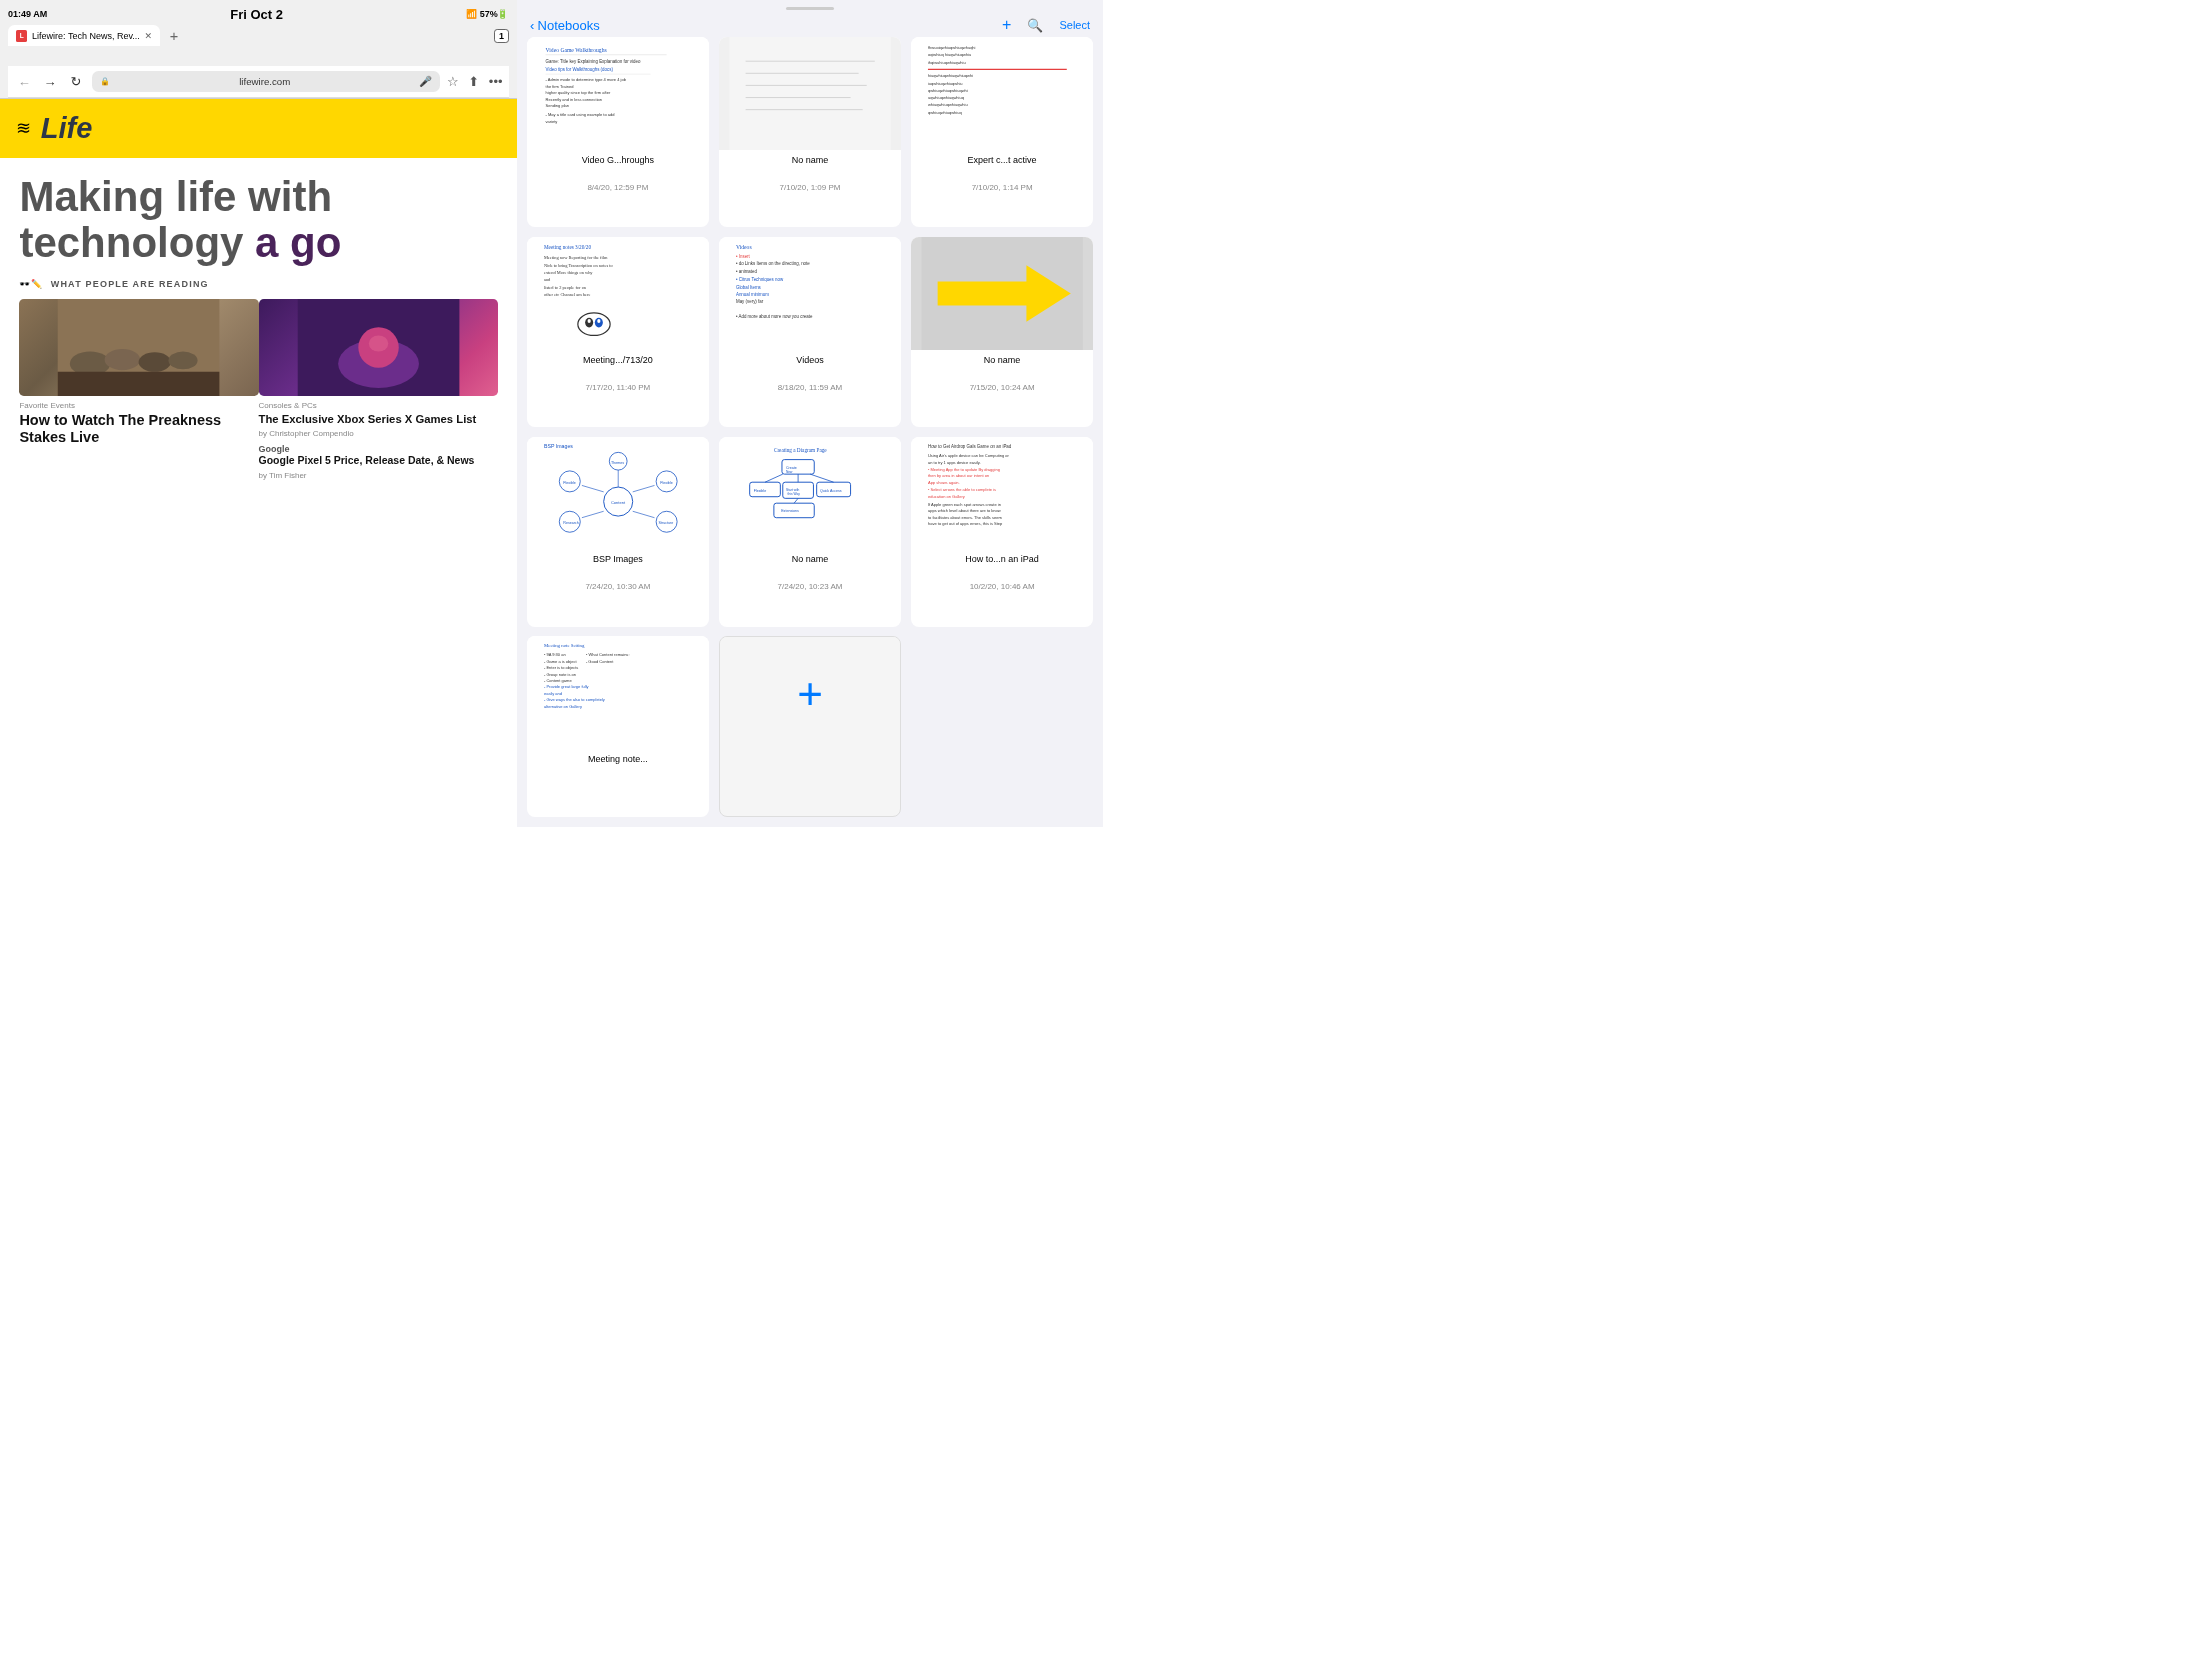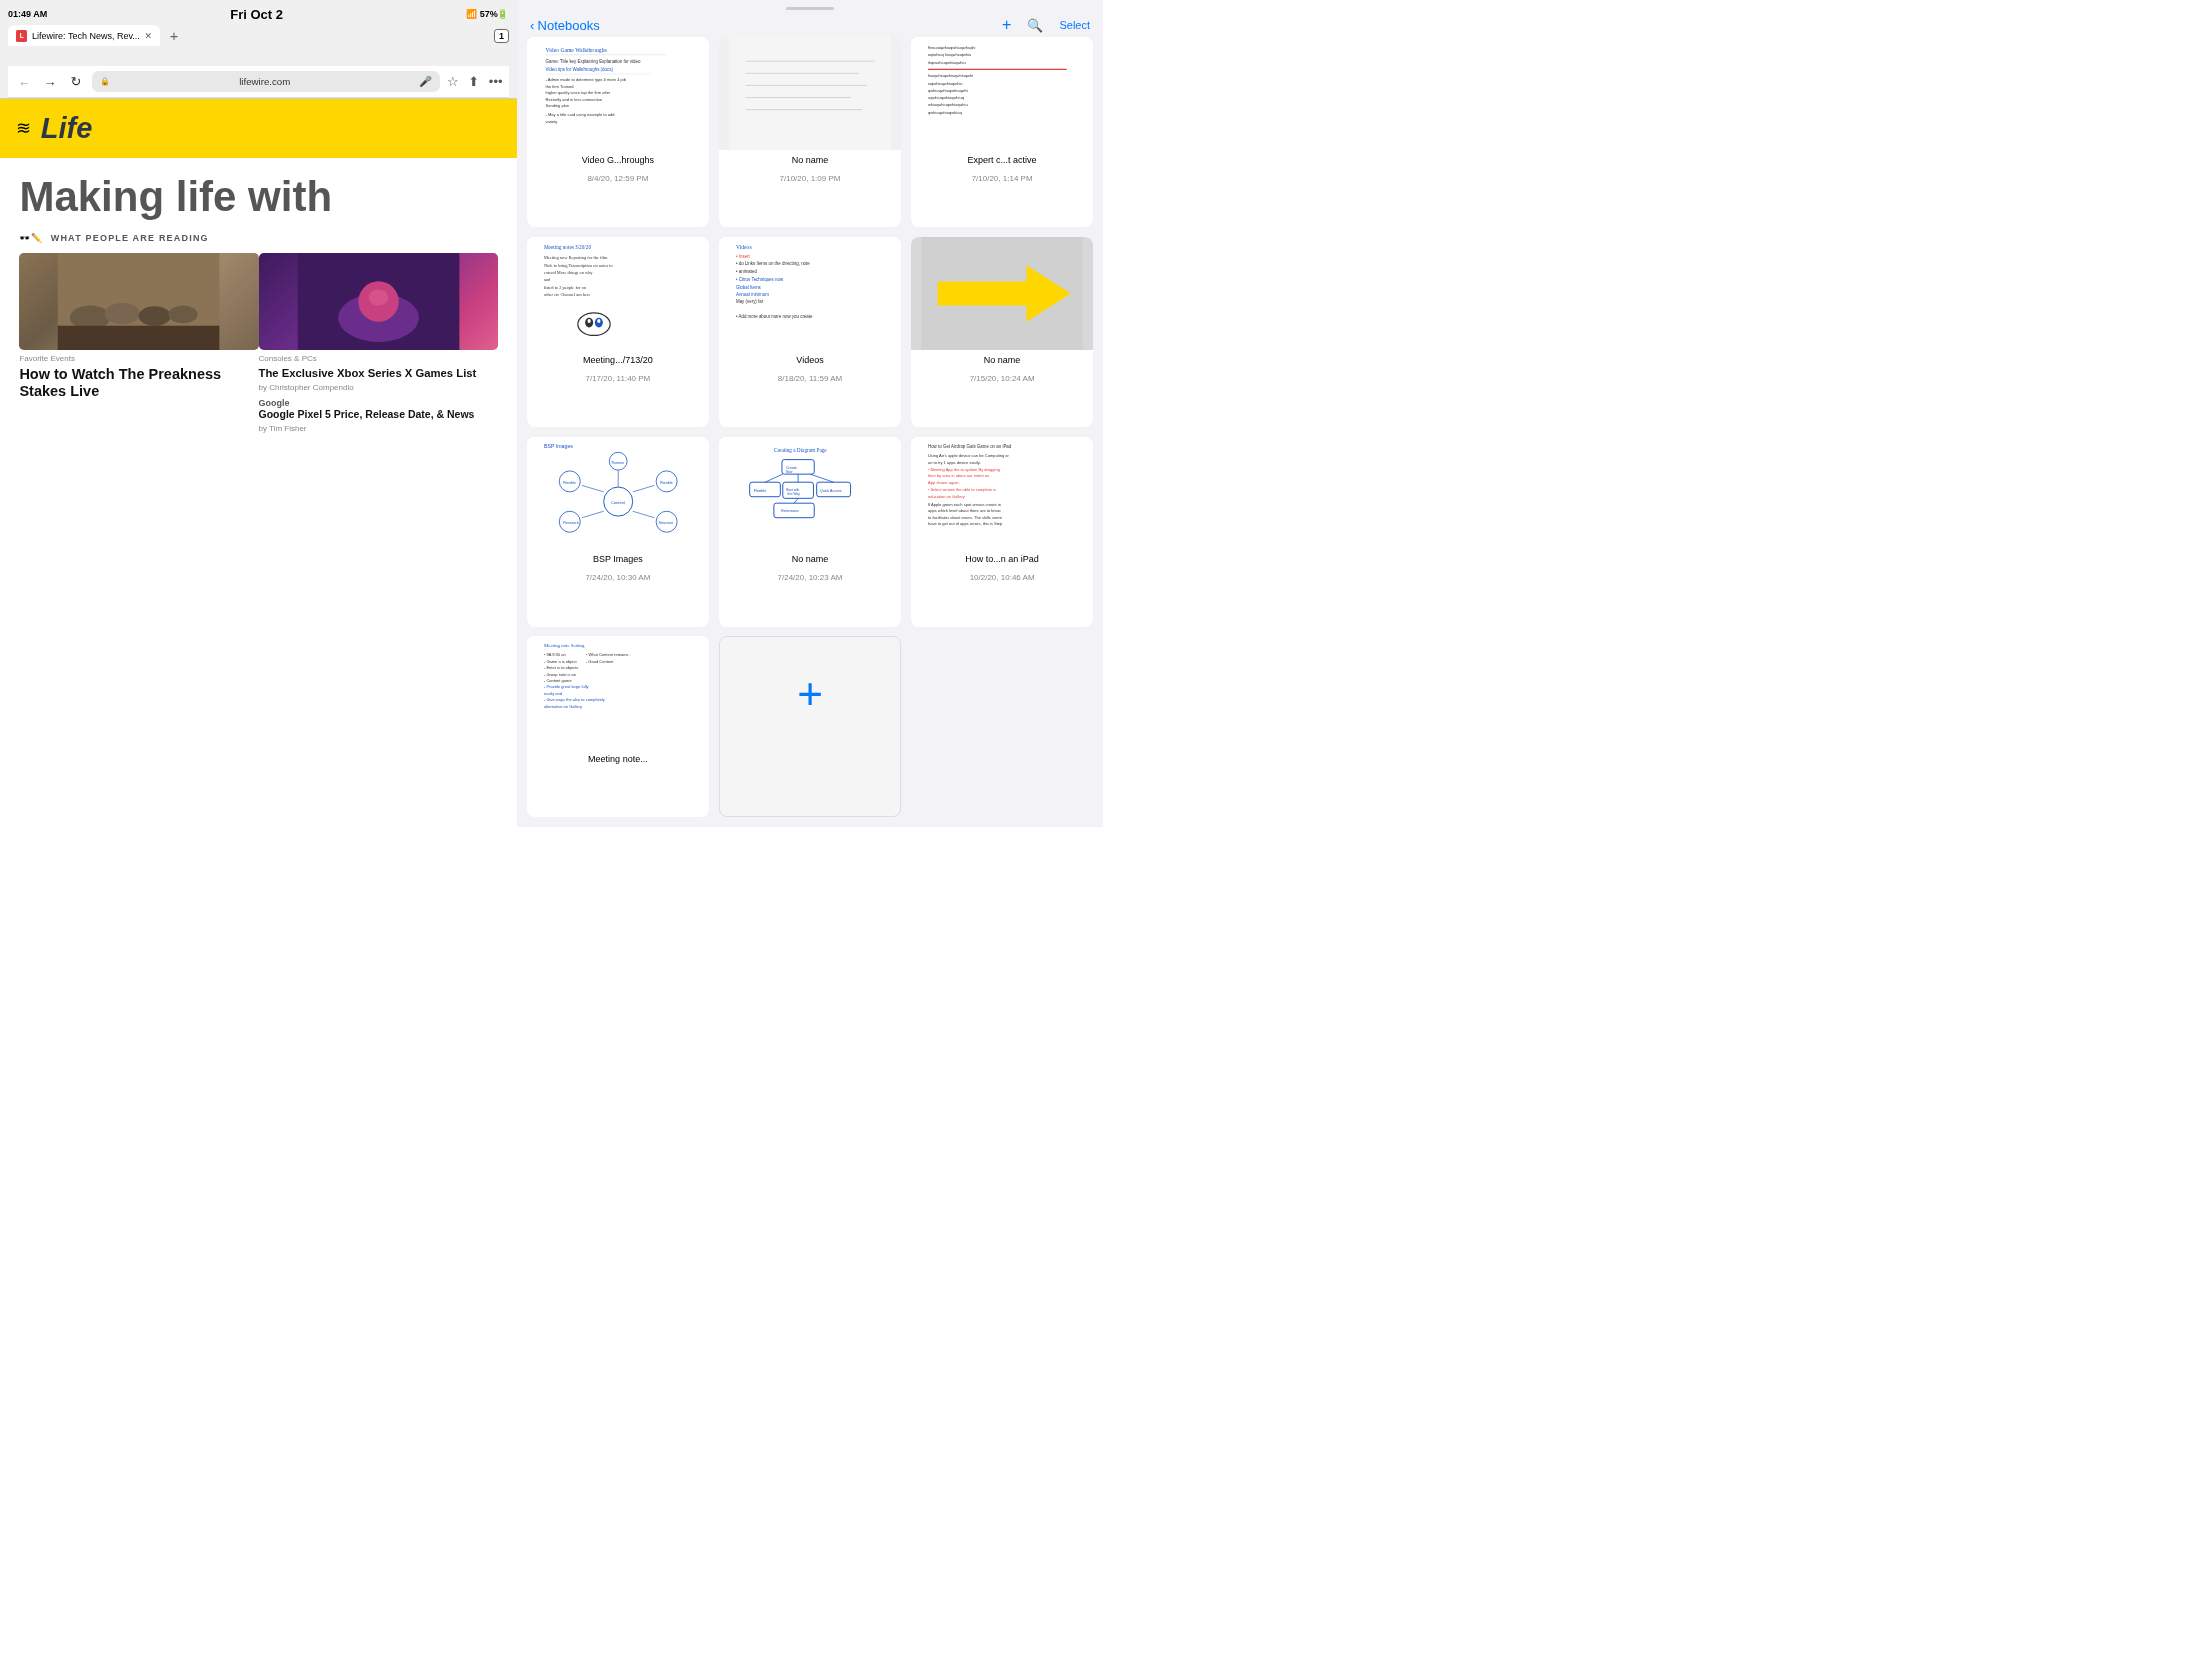--- a/index.html
+++ b/index.html
@@ -356,21 +356,21 @@
       font-weight: 500;
       color: #000;
       white-space: nowrap;
       overflow: hidden;
       text-overflow: ellipsis;
     }
 
     .note-date {
       font-size: 8px;
       color: #888;
-      margin-top: 9px;
+      margin-top: 18px;
     }
 
     
     .thumb-handwritten {
       background: #fff;
     }
 
     .thumb-bsp {
       background: #fff;
     }
@@ -436,20 +436,24 @@
   </div>
 
   <div class="lifewire-header">
     <span class="lifewire-logo-mark">≋</span>
     <span class="lifewire-wordmark">Life</span>
   </div>
 
   <div class="lifewire-content">
     <div class="main-headline">
       <div>Making life with</div>
+      <div>
+        <span>technology</span>
+        <span class="accent"> a go</span>
+      </div>
     </div>
 
     <div class="section-label">
       <span>🕶️✏️</span>
       <span>WHAT PEOPLE ARE READING</span>
     </div>
 
     <div class="articles-grid">
 
       <div class="article-card">

